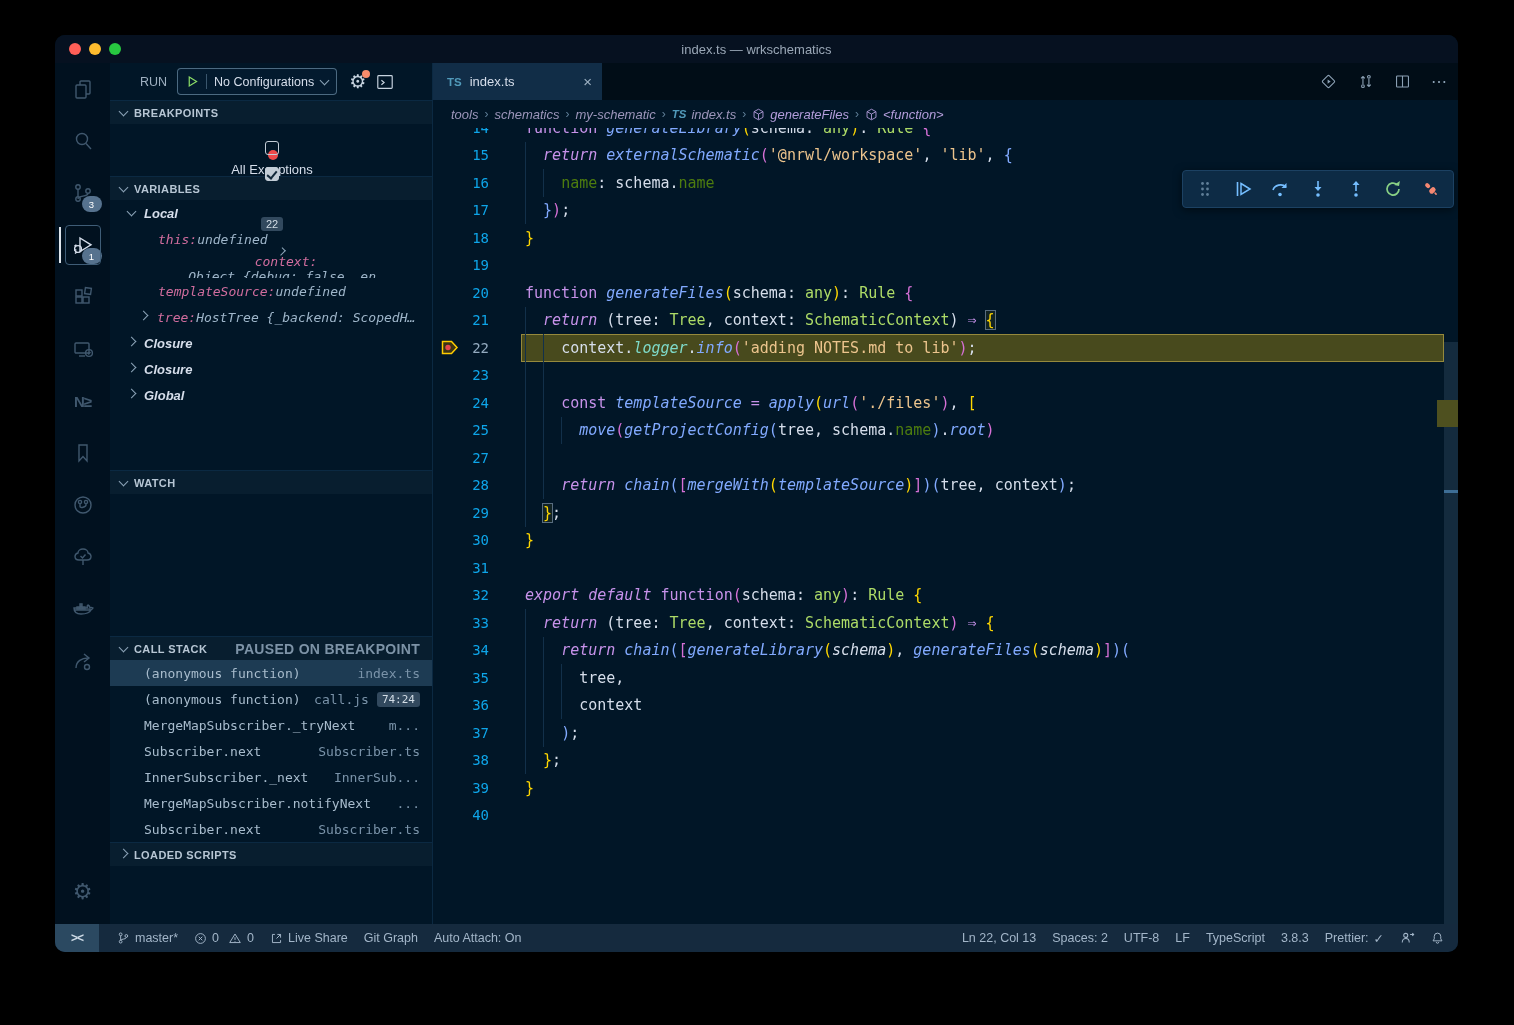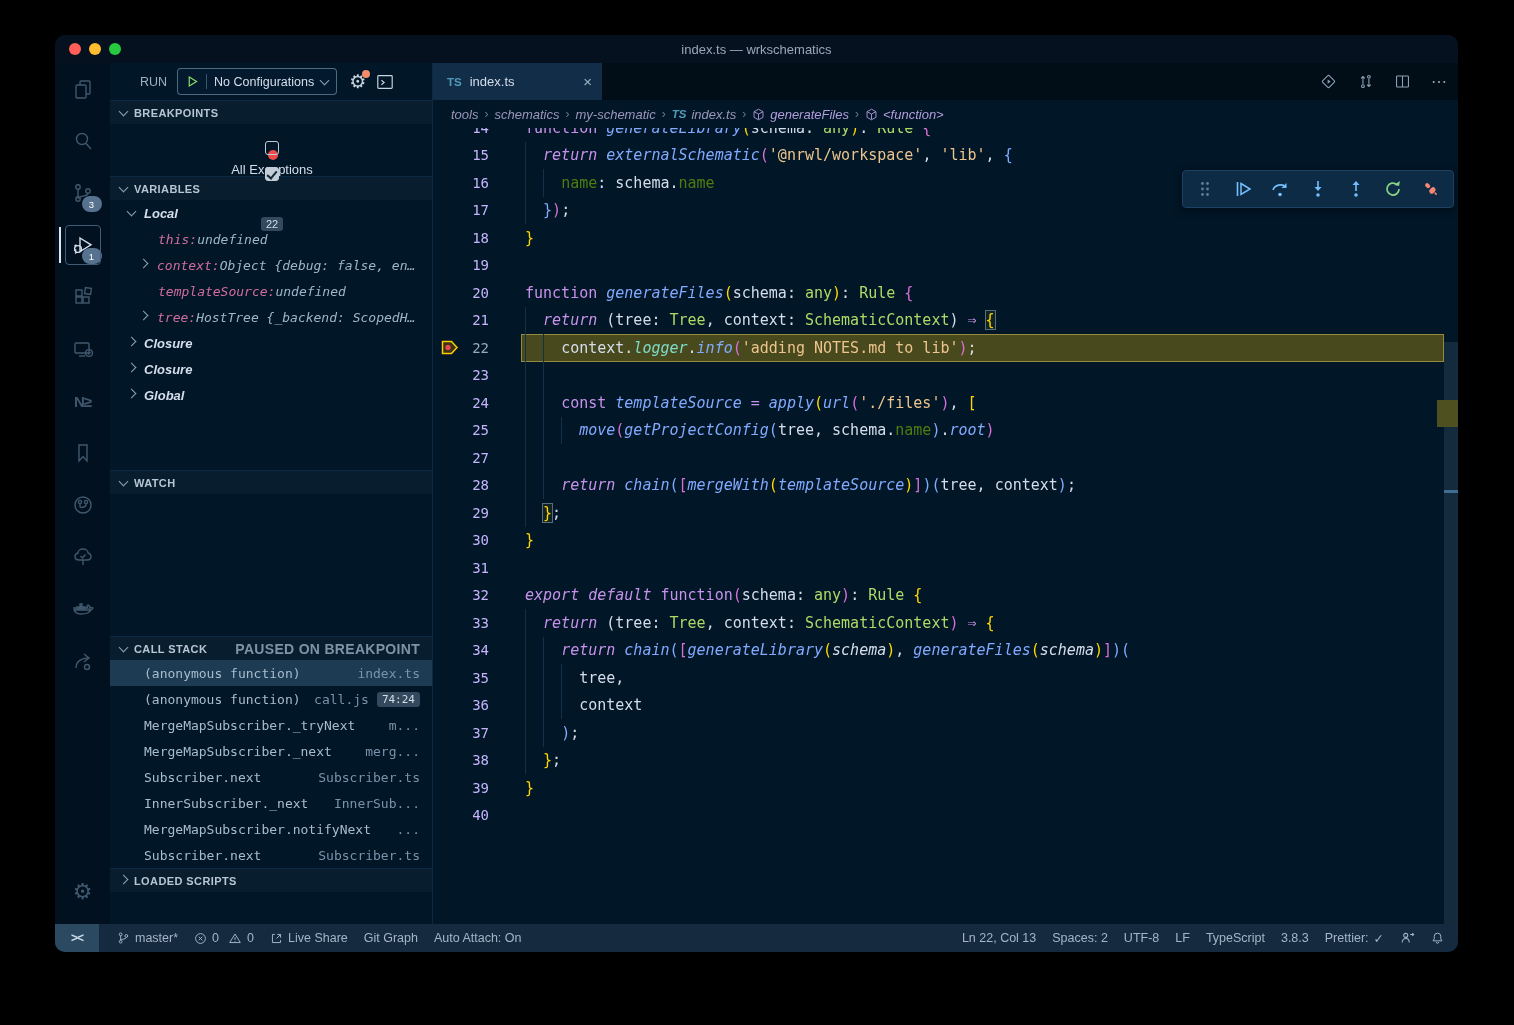--- a/index.html
+++ b/index.html
@@ -69,21 +69,21 @@
   .tab-actions svg{stroke:#8ba0b4;fill:none;stroke-width:1.3;}
   .breadcrumbs{height:28px;display:flex;align-items:center;gap:6px;padding-left:18px;font-size:13px;color:#9d96bb;position:relative;z-index:3;background:#011627;}
   .crumb-sep{color:#5f7e97;font-size:12px;}
   .crumb{display:flex;align-items:center;gap:5px;font-style:italic;}
   .crumb.symbol{color:#b39ddb;}
   .code-area{position:absolute;top:65px;left:0;right:0;bottom:0;overflow:hidden;}
   .code-lines{margin-top:-14px;position:relative;z-index:1;}
   .code-line{height:27.5px;display:flex;align-items:center;position:relative;}
   .gutter{width:92px;flex:none;display:flex;align-items:center;height:100%;position:relative;z-index:2;}
   .gutter .bp-icon{position:absolute;left:8px;top:5px;}
-  .ln-num{width:56px;text-align:right;font-family:"DejaVu Sans Mono",monospace;font-size:14px;color:#c4b5fd;}
+  .ln-num{width:56px;text-align:right;font-family:"DejaVu Sans Mono",monospace;font-size:14px;color:#0ea5e9;}
   .code-line.current .ln-num{color:#93aabf;}
   .code-content{position:relative;height:100%;display:flex;align-items:center;flex:1;}
   .code-text{font-family:"DejaVu Sans Mono",monospace;font-size:15px;white-space:pre;position:relative;z-index:2;}
   .guide{position:absolute;top:0;bottom:0;width:1px;background:#12304a;z-index:1;}
   .code-line.current .hl{position:absolute;left:-4px;right:14px;top:0;bottom:0;background:#484a1d;border:1px solid rgba(226,200,91,.5);box-sizing:border-box;z-index:0;}
   .tk-w{color:#d6deeb}.tk-kw{color:#c792ea}.tk-kwi{color:#c792ea;font-style:italic}
   .tk-fn{color:#82aaff;font-style:italic}.tk-str{color:#ecc48d}.tk-grn{color:#addb67}
   .tk-teal{color:#4d7c0f}.tk-tealit{color:#7fdbca;font-style:italic}
   .tk-gold{color:#ffd700}.tk-pink{color:#d670d6}.tk-blu{color:#82aaff}.tk-itw{color:#d6deeb;font-style:italic}
   .tk-goldbox{color:#ffd700;outline:1px solid rgba(160,180,200,.55);background:rgba(255,215,0,.07);}
@@ -253,21 +253,21 @@
       </div>
       <div class="rows" id="var-rows">
           <div class="var-row" style="padding-left: 18px;">
             <span class="chev " style="margin-right:9px"></span>
             <span class="grp">Local</span>
           </div>
           <div class="var-row" style="padding-left: 48px;">
             <span class="var-name">this: </span>
             <span class="var-val">undefined</span>
           </div>
-          <div class="var-row" style="padding-left: 30px;">
+          <div class="var-row" style="padding-left: 30px; flex-direction: column;">
             <span class="chev right" style="margin-right:10px"></span>
             <span class="var-name">context: </span>
             <span class="var-val">Object {debug: false, en…</span>
           </div>
           <div class="var-row" style="padding-left: 48px;">
             <span class="var-name">templateSource: </span>
             <span class="var-val">undefined</span>
           </div>
           <div class="var-row" style="padding-left: 30px;">
             <span class="chev right" style="margin-right:10px"></span>
@@ -306,24 +306,20 @@
             <span class="frame-file">index.ts</span>
           </div>
           <div class="frame-row">
             <span class="frame-name">(anonymous function)</span>
             <span class="frame-file">call.js</span>
             <span class="mini-badge">74:24</span>
           </div>
           <div class="frame-row">
             <span class="frame-name">MergeMapSubscriber._tryNext</span>
             <span class="frame-file">m...</span>
-          </div>
-          <div class="frame-row">
-            <span class="frame-name">MergeMapSubscriber._next</span>
-            <span class="frame-file">merg...</span>
           </div>
           <div class="frame-row">
             <span class="frame-name">Subscriber.next</span>
             <span class="frame-file">Subscriber.ts</span>
           </div>
           <div class="frame-row">
             <span class="frame-name">InnerSubscriber._next</span>
             <span class="frame-file">InnerSub...</span>
           </div>
           <div class="frame-row">

